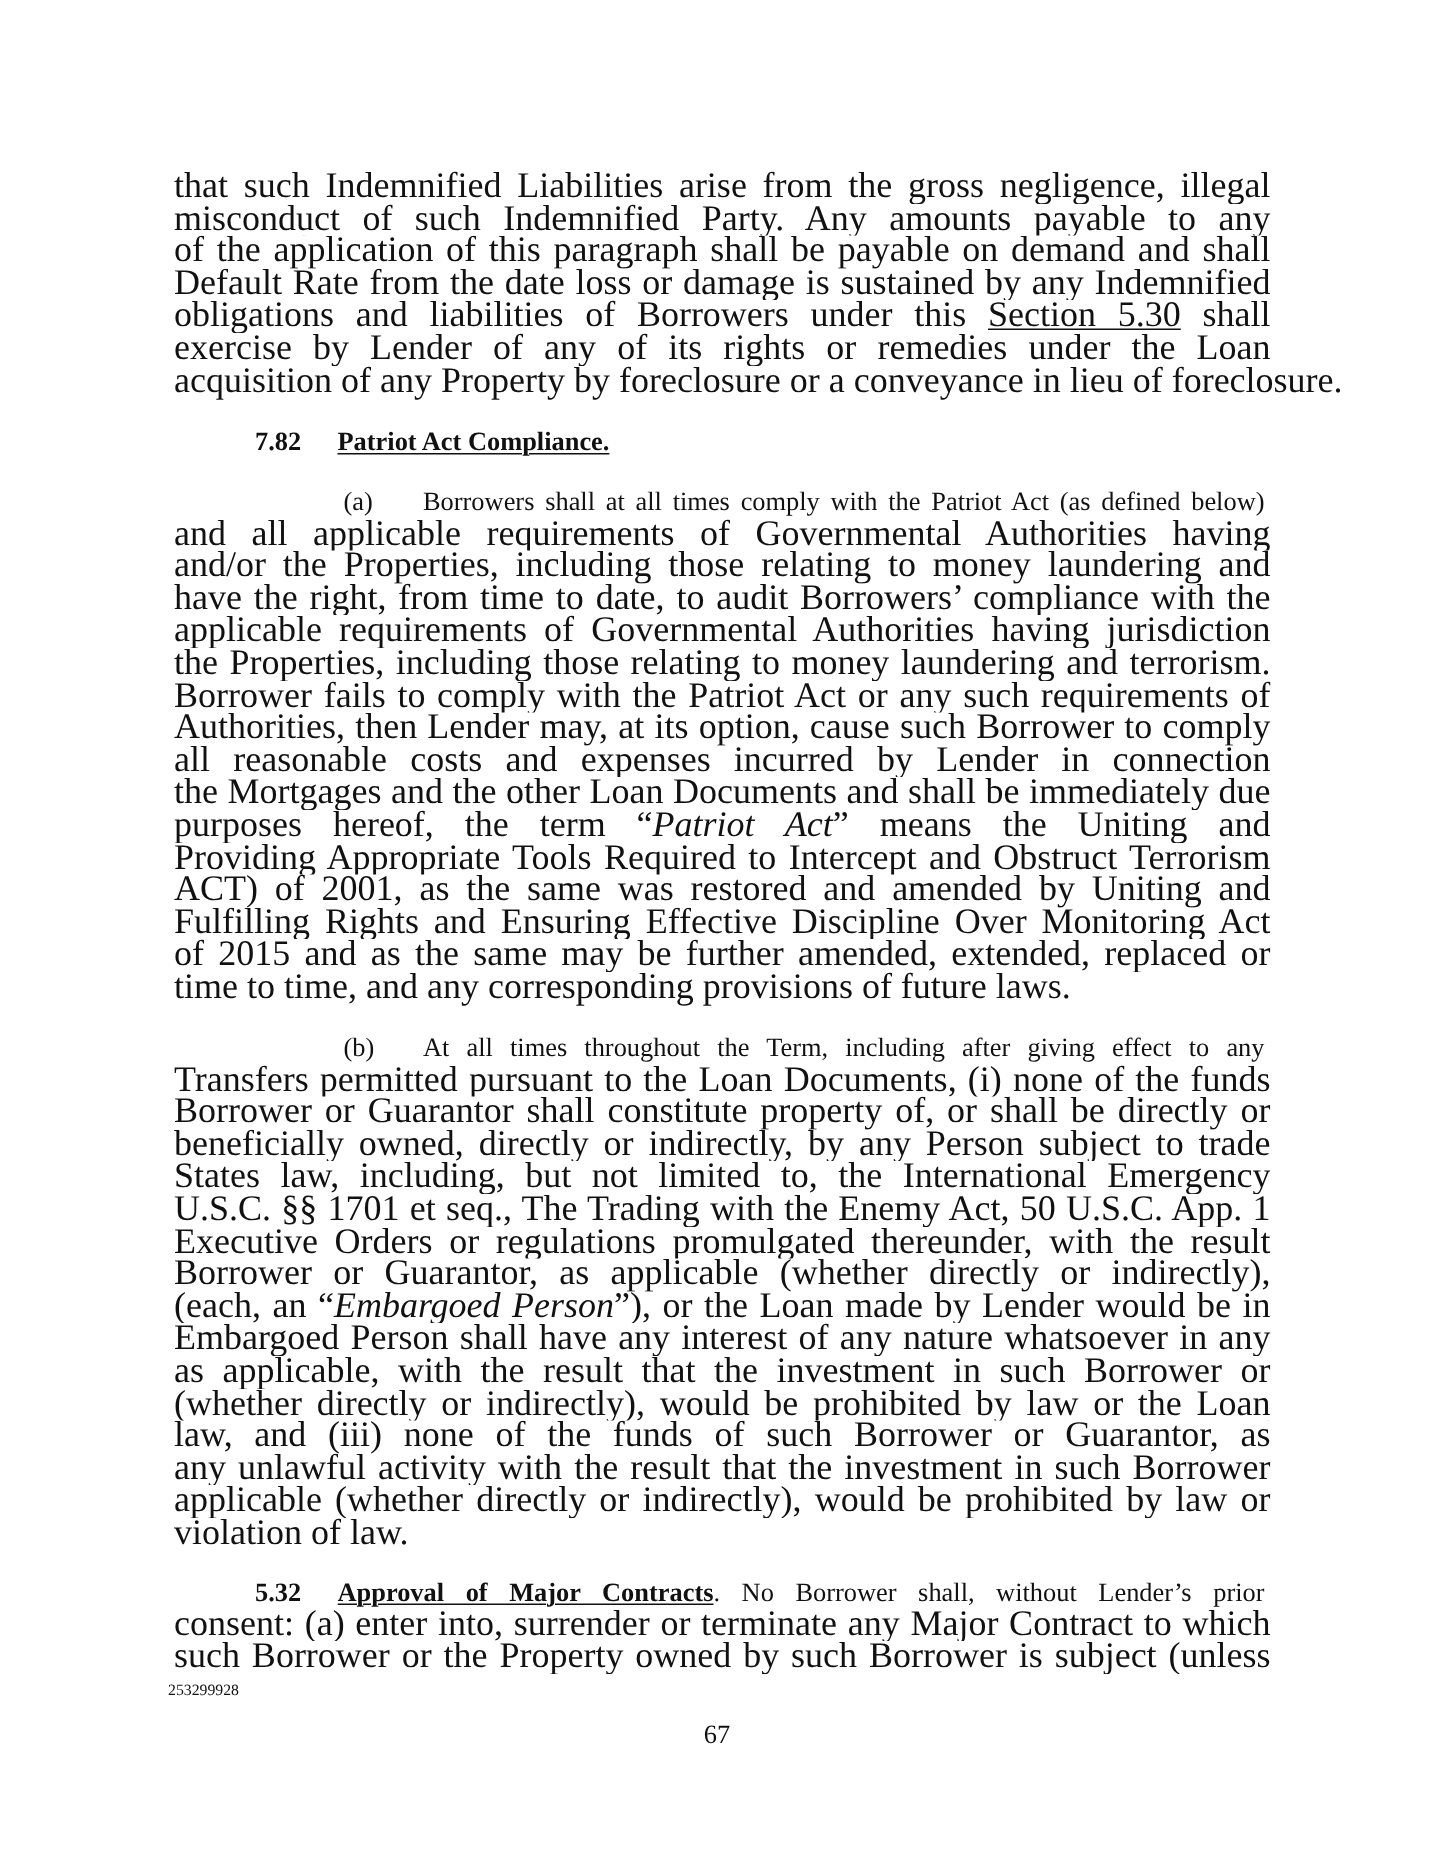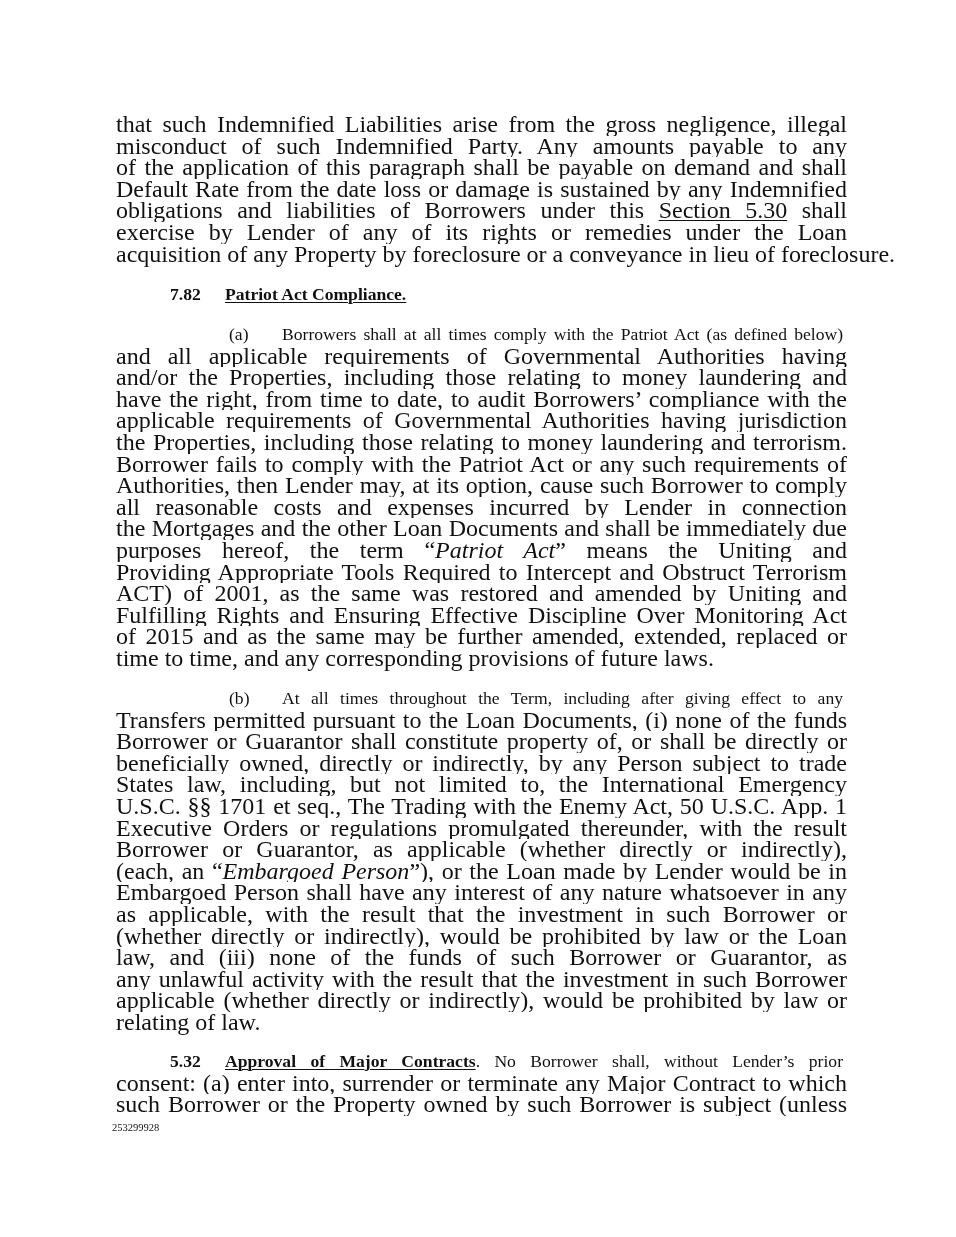--- a/index.html
+++ b/index.html
@@ -75,25 +75,26 @@
     <div class="ln j" style="top:796px">U.S.C. §§ 1701 et seq., The Trading with the Enemy Act, 50 U.S.C. App. 1 et seq., and any</div>
     <div class="ln j" style="top:817.6px">Executive Orders or regulations promulgated thereunder, with the result that the investment in any</div>
     <div class="ln j" style="top:839.2px">Borrower or Guarantor, as applicable (whether directly or indirectly), would be prohibited by law</div>
     <div class="ln j" style="top:860.8px"><span>(each, an “</span><span class="bi">Embargoed Person</span><span>”), or the Loan made by Lender would be in violation of law, (ii) no</span></div>
     <div class="ln j" style="top:882.4px">Embargoed Person shall have any interest of any nature whatsoever in any Borrower or Guarantor,</div>
     <div class="ln j" style="top:904px">as applicable, with the result that the investment in such Borrower or Guarantor, as applicable</div>
     <div class="ln j" style="top:925.6px">(whether directly or indirectly), would be prohibited by law or the Loan would be in violation of</div>
     <div class="ln j" style="top:947.2px">law, and (iii) none of the funds of such Borrower or Guarantor, as applicable, shall be derived from</div>
     <div class="ln j" style="top:968.8px">any unlawful activity with the result that the investment in such Borrower or Guarantor, as</div>
     <div class="ln j" style="top:990.4px">applicable (whether directly or indirectly), would be prohibited by law or the Party would be in</div>
-    <div class="ln" style="top:1012px">relating of law.</div>
+    <div class="ln" style="top:1012px">violation of law.</div>
   </div>
 
   <div>
     <span class="secnum" style="top:1051px">5.32</span>
     <div class="firstline" style="top:1051px; left:225px; width:618px;"><span class="b u">Approval of Major Contracts</span><span>.  No Borrower shall, without Lender’s prior</span></div>
     <div class="ln j" style="top:1072.6px">consent: (a) enter into, surrender or terminate any Major Contract to which it is a party or to which</div>
     <div class="ln j" style="top:1094.2px">such Borrower or the Property owned by such Borrower is subject (unless the other party thereto</div>
   </div>
 
+  <div class="pagenum">67</div>
   <div class="docid">253299928</div>
 
 </div>
 
 </body></html>

